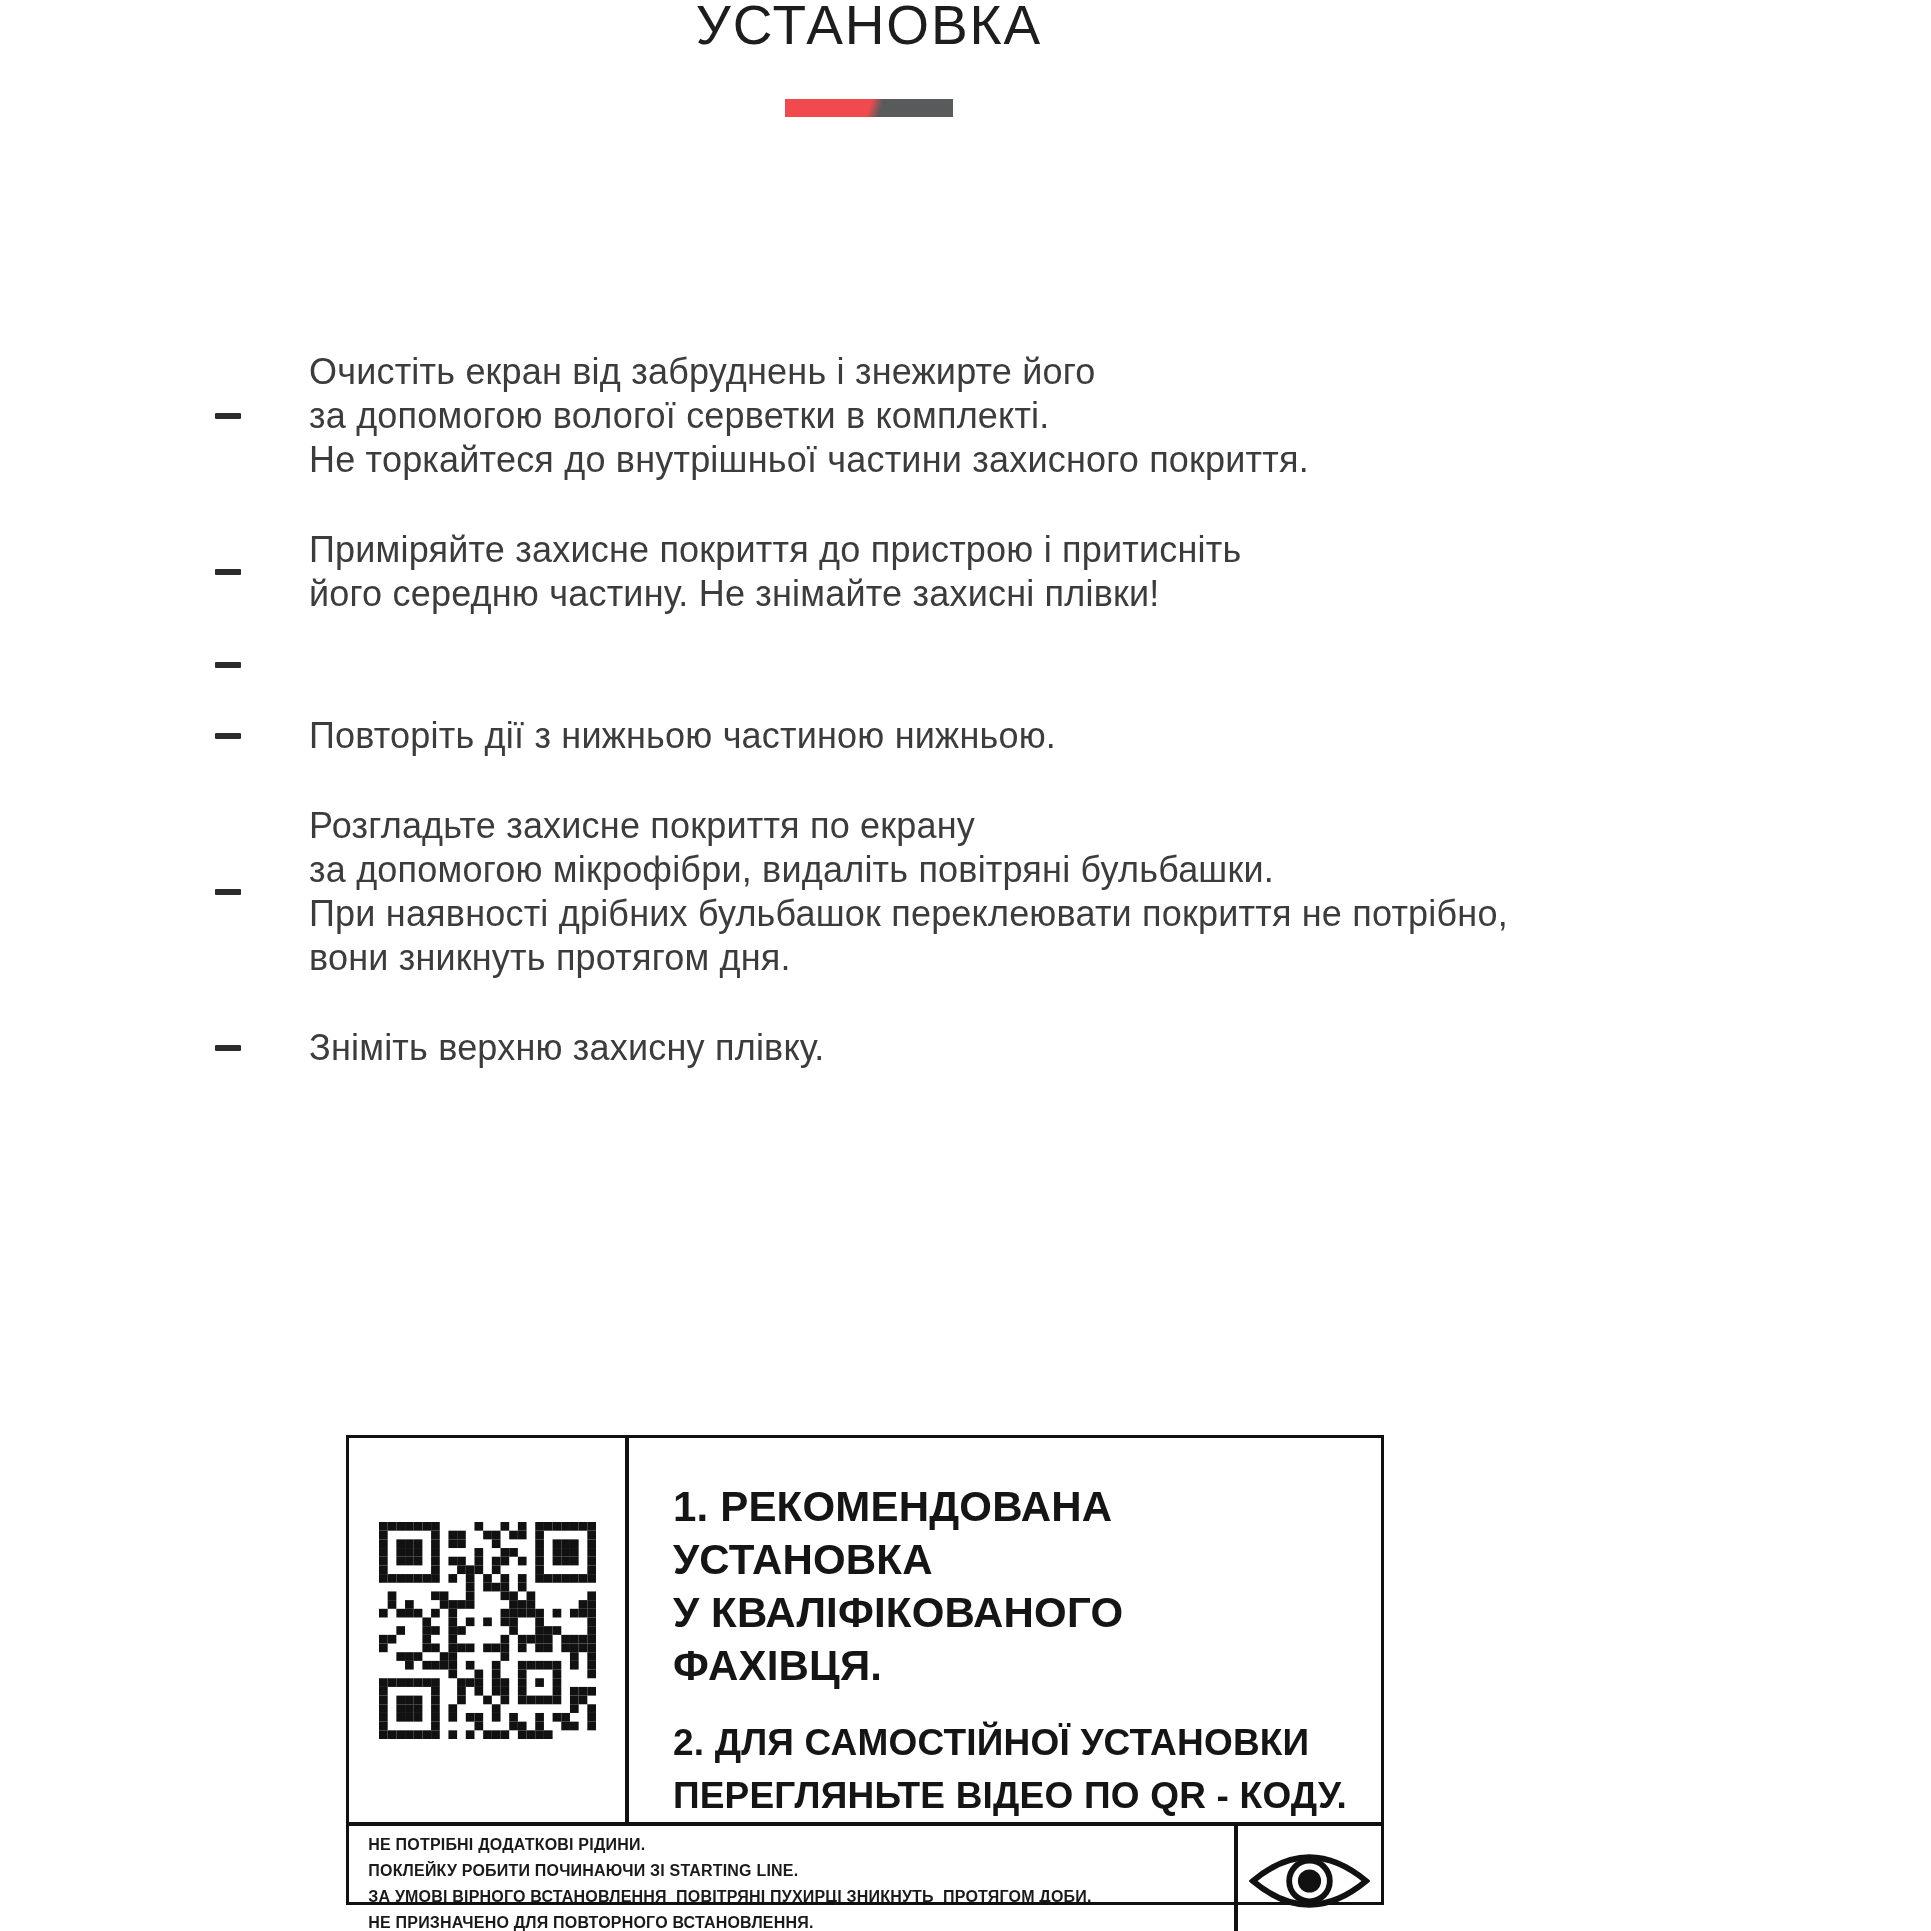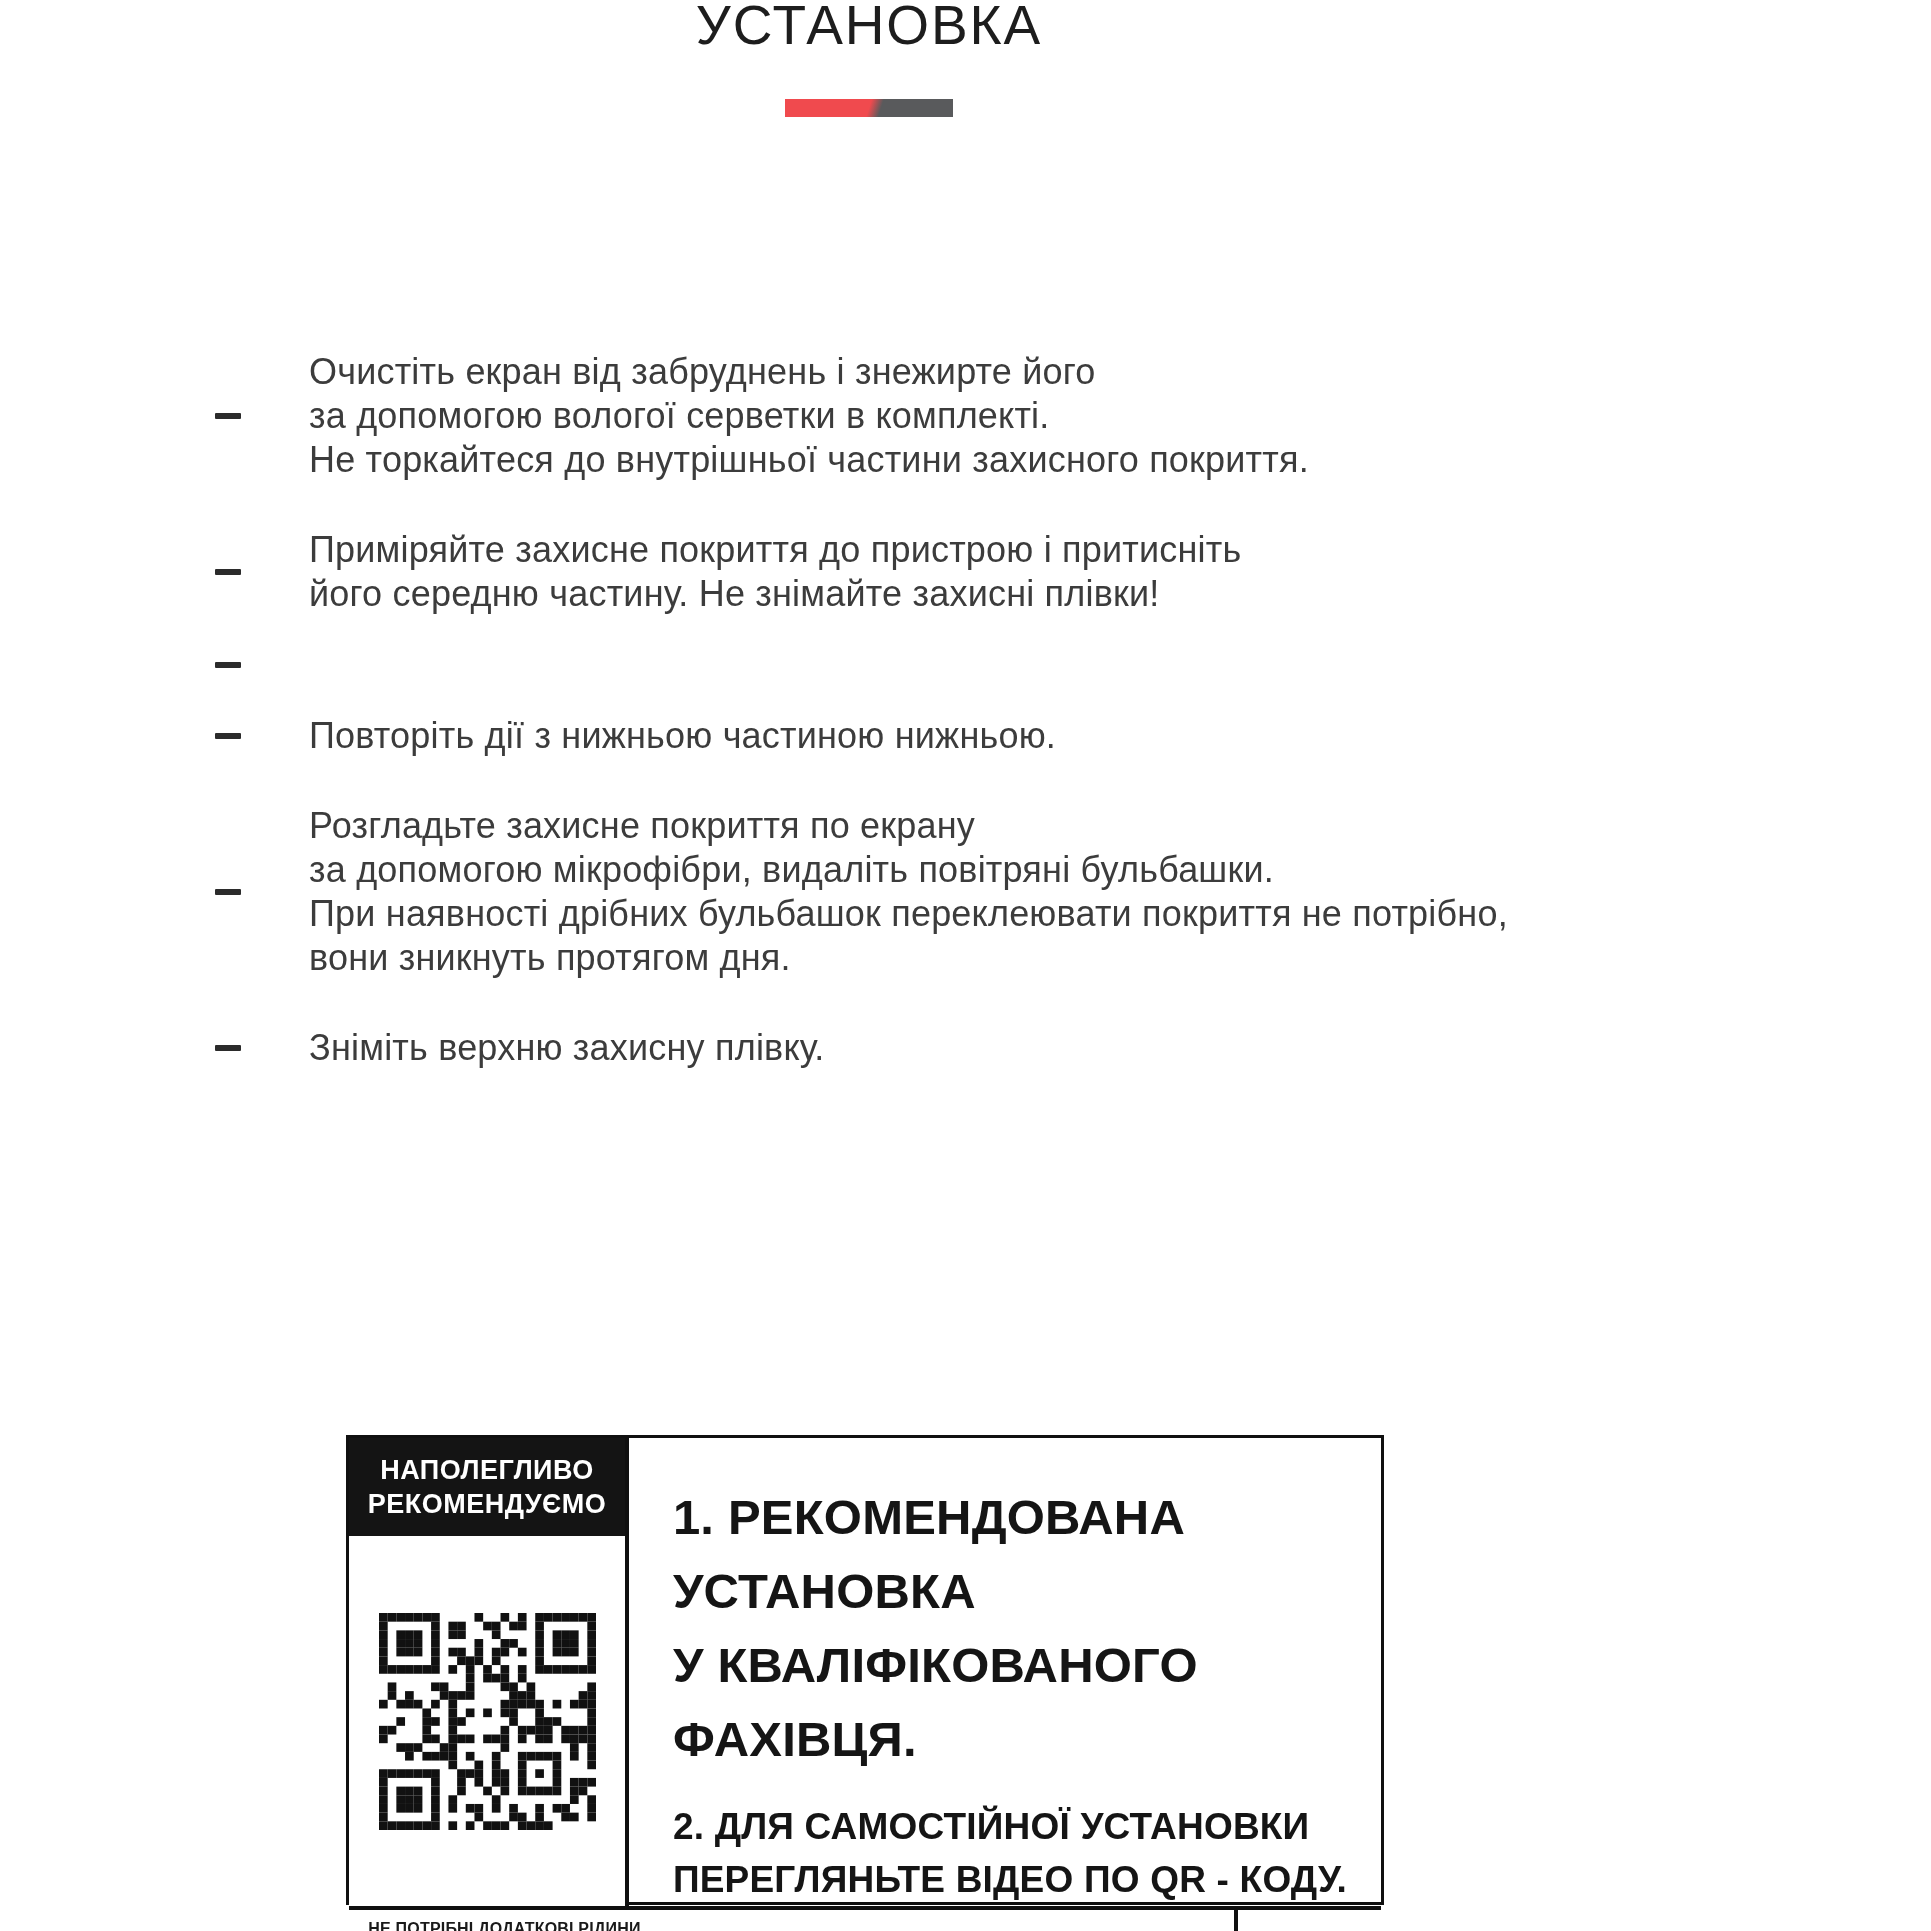--- a/index.html
+++ b/index.html
@@ -35,21 +35,21 @@
   .rec-left{flex:0 0 276px;display:flex;flex-direction:column;}
   .rec-header{
     height:98px;background:#141414;color:#ffffff;text-align:center;
     font-weight:700;font-size:27px;line-height:34px;white-space:pre-line;
     display:flex;align-items:center;justify-content:center;letter-spacing:0.5px;
   }
   .qr-area{flex:1;display:flex;align-items:center;justify-content:center;background:#fff;}
   .vdiv{flex:0 0 3.9px;background:#101010;}
   .rec-right{flex:1;padding:42px 9.7px 0 44px;box-sizing:border-box;}
   .rec-point{
-    font-weight:700;font-size:49px;line-height:74px;color:#151515;
+    font-weight:700;font-size:42px;line-height:53px;color:#151515;
     white-space:pre-line;letter-spacing:0.2px;
   }
   .rec-point.second{margin-top:24px;font-size:37px;line-height:53px;}
   .hdiv{flex:0 0 3.9px;background:#101010;}
   .rec-bottom{flex:1;display:flex;}
   .notes{
     flex:1;padding:5.8px 0 0 19.3px;box-sizing:border-box;
     font-weight:700;font-size:16px;line-height:26px;color:#1a1a1a;
     white-space:pre-wrap;letter-spacing:0.2px;
   }
@@ -103,22 +103,20 @@
     <div class="dash-cell">
         <div class="dash"></div>
       </div>
     <div class="item-text">Зніміть верхню захисну плівку.</div>
   </div>
 </div>
 
 <div class="rec-box">
   <div class="rec-top">
     <div class="rec-left">
-      <div class="rec-header">НАПОЛЕГЛИВО
-РЕКОМЕНДУЄМО</div>
       <div class="qr-area">
         <svg class="qr-svg" width="217" height="217" viewBox="0 0 225 225" id="qr">
             <rect x="0" y="0" width="9" height="9"></rect>
             <rect x="9" y="0" width="9" height="9"></rect>
             <rect x="18" y="0" width="9" height="9"></rect>
             <rect x="27" y="0" width="9" height="9"></rect>
             <rect x="36" y="0" width="9" height="9"></rect>
             <rect x="45" y="0" width="9" height="9"></rect>
             <rect x="54" y="0" width="9" height="9"></rect>
             <rect x="0" y="9" width="9" height="9"></rect>

